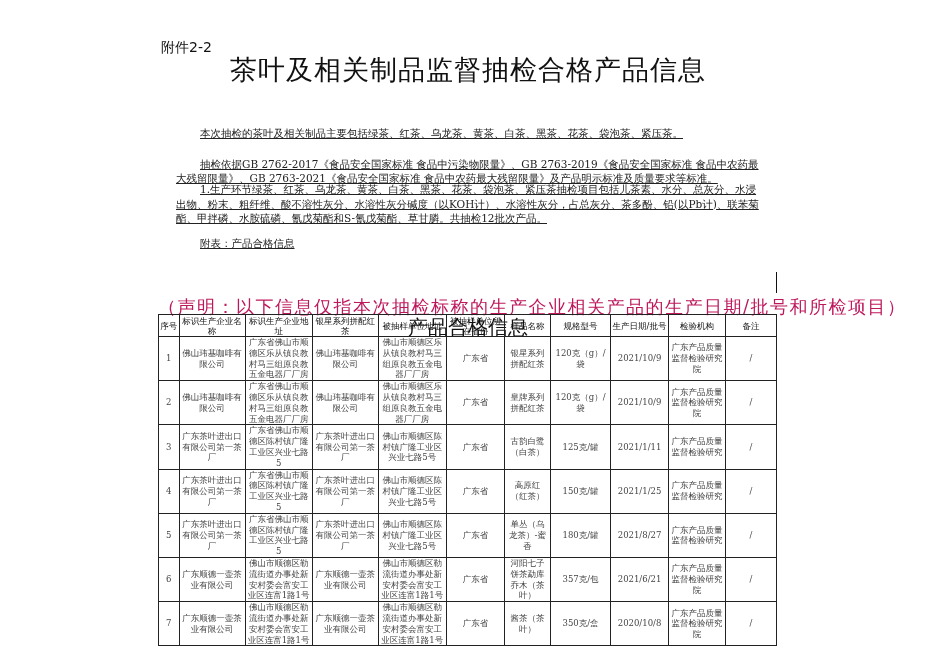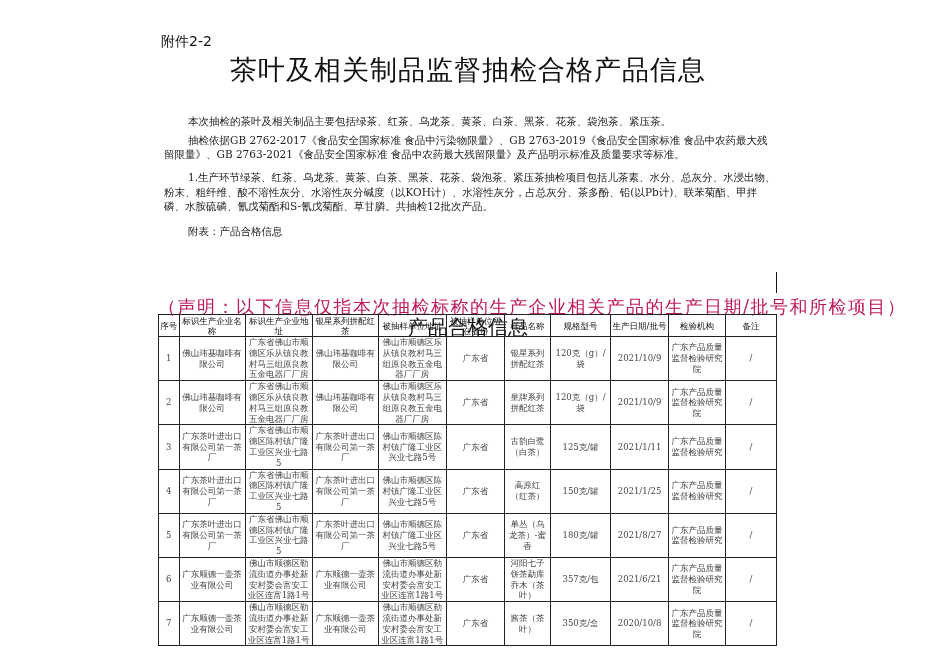--- a/index.html
+++ b/index.html
@@ -1,23 +1,23 @@
 <!DOCTYPE html>
 <html><head>
 <meta charset="utf-8">
 <style>
   html, body { margin: 0; padding: 0; background: #ffffff; }
   body { width: 936px; height: 662px; position: relative; overflow: hidden;
          font-family: "DejaVu Serif", "Liberation Serif", serif; color: #222; }
-  .attach { position: absolute; left: 161px; top: 33px; font-family: "DejaVu Sans", sans-serif;
+  .attach { position: absolute; left: 161px; top: 39px; font-family: "DejaVu Sans", sans-serif;
             font-size: 14px; color: #111; letter-spacing: 0px; }
   .main-title { position: absolute; left: 0; width: 936px; top: 52px; text-align: center;
                 font-size: 27px; color: #111; letter-spacing: 1px; font-family: "DejaVu Sans", sans-serif; font-weight: 300; }
   .para { position: absolute; left: 160px; width: 620px; font-size: 10.5px; line-height: 14.5px; color: #222; }
-  .para p { margin: 4px; }
+  .para p { margin: 16px; text-decoration: underline; }
   .para .indent { text-indent: 24px; }
   .p1 { top: 110px; }
   .p2 { top: 166px; }
   .p3 { top: 220px; }
   .sub-title { position: absolute; left: 0; width: 936px; top: 268px; text-align: center;
                font-size: 20px; color: #111; font-family: "DejaVu Sans", sans-serif; margin-top: 46px; }
   .vline { position: absolute; left: 776px; top: 272px; width: 1px; height: 21px; background: #111; }
   .declaration { position: absolute; left: 158px; width: 620px; top: 295px; text-align: center;
                  font-size: 18px; letter-spacing: 1.5px; color: #be185d; white-space: nowrap; }
   table.grid { position: absolute; left: 158px; top: 314px; border-collapse: collapse; table-layout: fixed;

